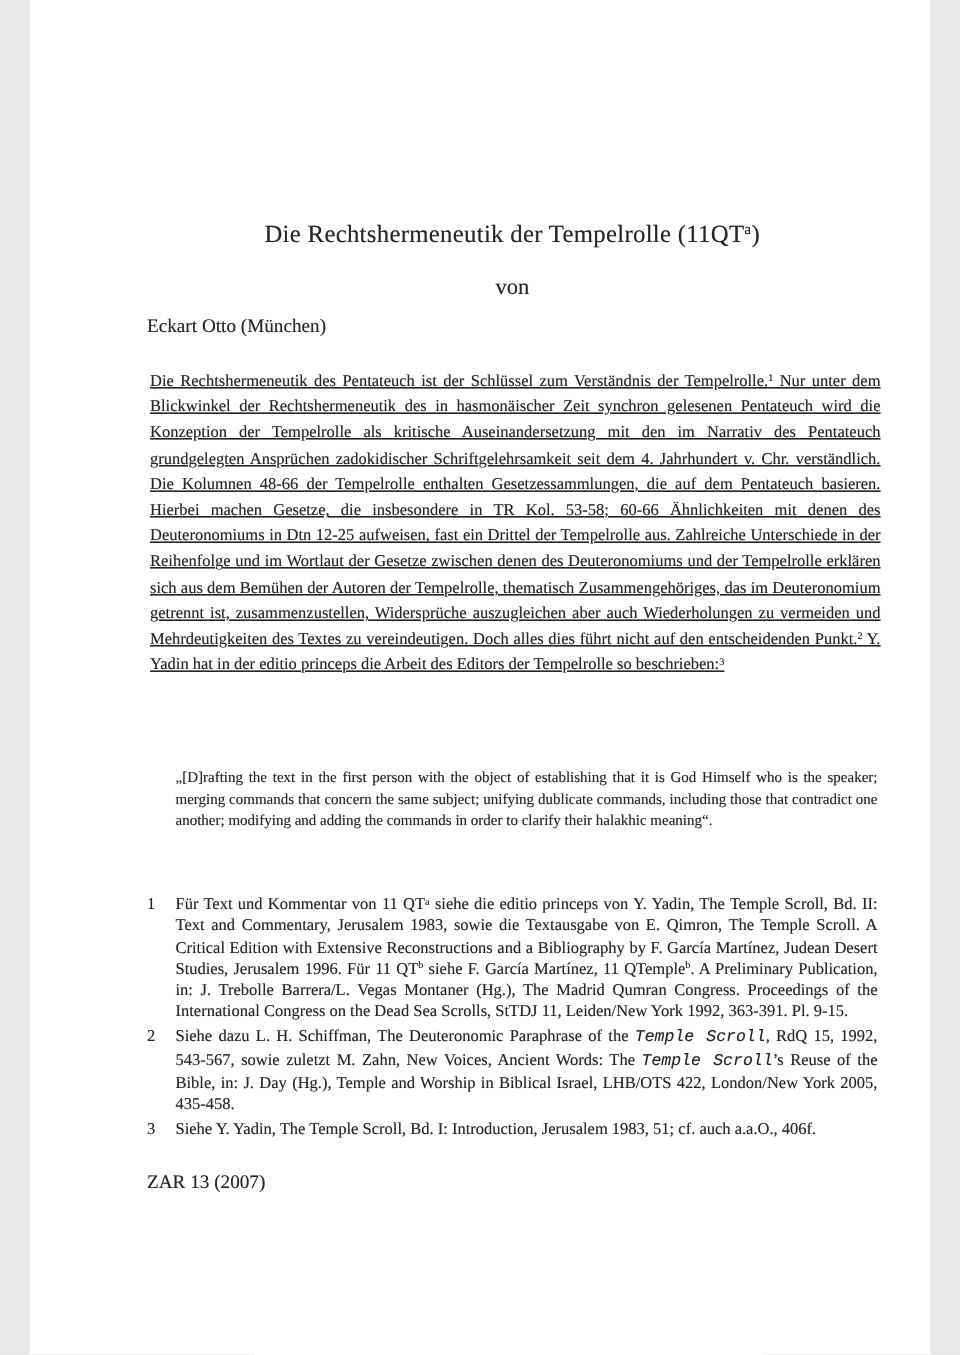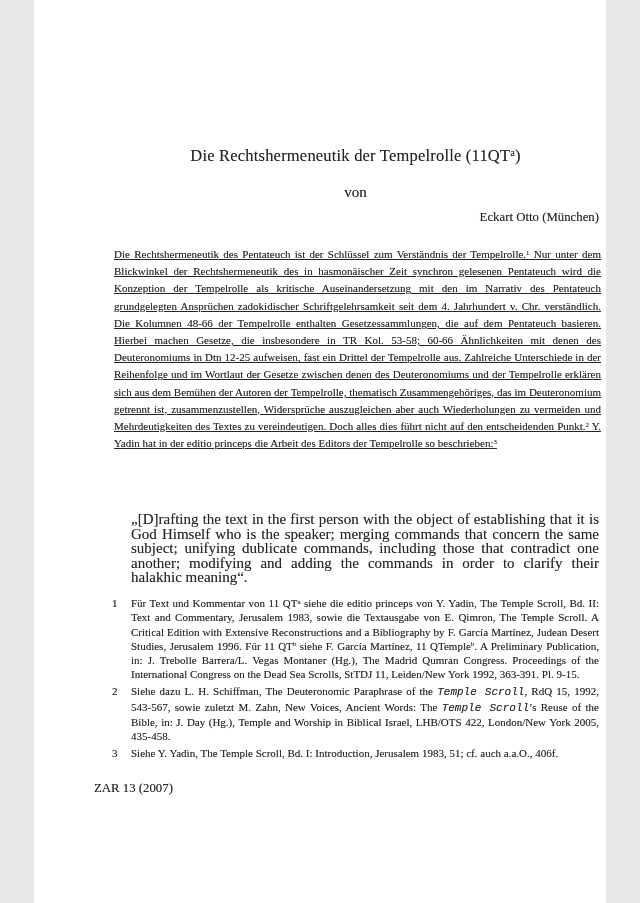--- a/index.html
+++ b/index.html
@@ -6,71 +6,72 @@
   .page {
     position: relative;
     width: 572px;
     height: 903px;
     margin: 0 auto;
     background: #ffffff;
     overflow: hidden;
     font-family: "Liberation Serif", "DejaVu Serif", serif;
     color: #262626;
     text-shadow: 0 0 0.5px rgba(38,38,38,0.45);
+    padding-left: 28px;
   }
   .title {
     position: absolute;
     top: 146px; left: 78px; width: 487px;
     margin: 0;
     font-size: 16.5px;
     font-weight: normal;
     text-align: center;
     letter-spacing: 0.2px;
   }
   .byline {
     position: absolute;
     top: 184px; left: 78px; width: 487px;
     font-size: 15px;
     text-align: center;
   }
   .author {
     position: absolute;
     top: 210px; left: 78px; width: 487px;
     font-size: 12.8px;
-    text-align: right;
+    text-align: left;
   }
   .body-par {
     position: absolute;
     top: 246px; left: 80px; width: 487px;
     margin: 0;
     font-size: 11px;
     line-height: 17.2px;
     text-align: justify;
     text-decoration: underline;
   }
   .quote {
     position: absolute;
     top: 512px; left: 97px; width: 468px;
     margin: 0;
-    font-size: 15px;
+    font-size: 10px;
     line-height: 14.5px;
     text-align: justify;
   }
   .footnotes {
     position: absolute;
     top: 596px; left: 78px; width: 487px;
     font-size: 11px;
     line-height: 14.3px;
   }
   .footnote { display: flex; margin-bottom: 2.5px; }
   .fn-num { flex: 0 0 19px; }
   .fn-text { flex: 1 1 auto; text-align: justify; }
   .footer {
     position: absolute;
-    top: 781px; left: 60px;
+    top: 781px; left: 78px;
     font-size: 12.8px;
   }
   .it { font-style: italic; font-family: Liberation Mono, monospace; }
   sup {
     font-size: 0.62em;
     line-height: 0;
     vertical-align: baseline;
     position: relative;
     top: -0.5em;
   }

